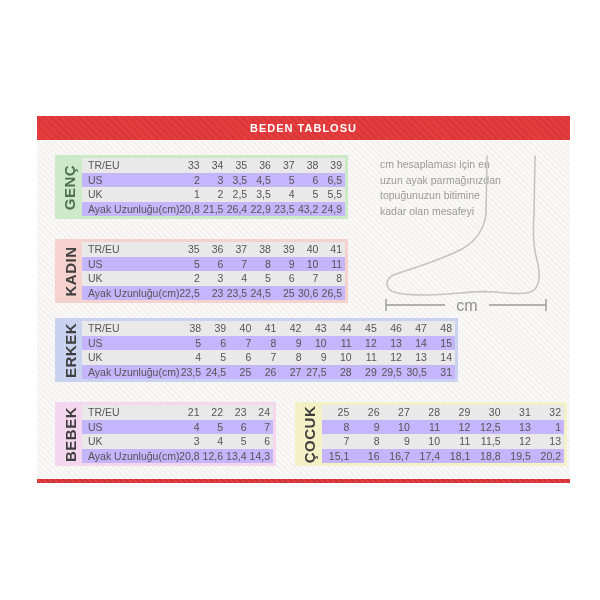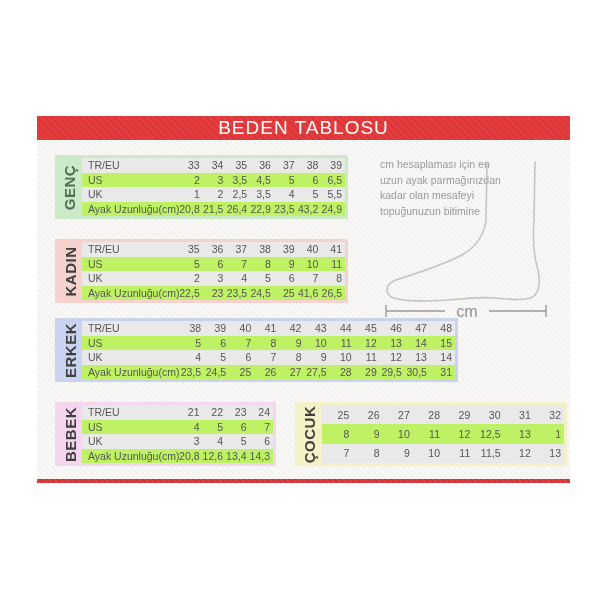--- a/index.html
+++ b/index.html
@@ -7,21 +7,21 @@
     position:relative; width:600px; height:600px; background:#ffffff;
     font-family:"Liberation Sans", sans-serif; overflow:hidden;
   }
   #header-bar {
     position:absolute; left:37px; top:116px; width:533px; height:24px;
     display:flex; align-items:center; justify-content:center;
     background-color:#e63c3e;
     background-image:repeating-linear-gradient(45deg, rgba(0,0,0,0.07) 0 2px, transparent 2px 5px);
   }
   #header-title {
-    color:#ffffff; font-size:19px; font-weight:normal; letter-spacing:1px;
+    color:#ffffff; font-size:11px; font-weight:bold; letter-spacing:1px;
   }
   #content-bg {
     position:absolute; left:37px; top:141px; width:533px; height:338px;
     background-color:#f3f2f0;
     background-image:repeating-linear-gradient(45deg, rgba(255,255,255,0.55) 0 2px, transparent 2px 4px);
   }
   #bottom-line {
     position:absolute; left:37px; top:479px; width:533px; height:4px;
     background-color:#e63c3e;
     background-image:repeating-linear-gradient(45deg, rgba(0,0,0,0.12) 0 2px, transparent 2px 4px);
@@ -39,33 +39,33 @@
     width:24px; display:flex; align-items:center; justify-content:center;
     flex:none;
   }
   .table-label span {
     transform:rotate(-90deg); white-space:nowrap;
     font-size:15px; font-weight:bold; letter-spacing:0.5px; color:#3f3f3f;
   }
   .table-grid { flex:1; display:flex; flex-direction:column; min-width:0; }
   .trow {
     flex:1; display:flex; align-items:center;
-    font-size:10.5px; color:#555555; background:#bef264;
+    font-size:10.5px; color:#555555; background:#c4b5fd;
   }
   .trow:nth-child(odd) { background:#e9e9e9; }
   .rlabel {
     width:97px; flex:none; padding-left:6px; box-sizing:border-box;
     white-space:nowrap; overflow:hidden;
   }
   .cell { flex:1; text-align:right; padding-right:3px; white-space:nowrap; }
   #measure-note {
     position:absolute; left:380px; top:157px; width:140px;
     font-size:10.5px; line-height:15.5px; color:#9a9a9a;
   }
-  #foot-figure { position:absolute; left:383px; top:160px; width:167px; height:162px; }
+  #foot-figure { position:absolute; left:383px; top:154px; width:167px; height:162px; }
   #foot-figure svg { display:block; }
 </style>
 </head>
 <body>
 
 <div class="page">
 
   <div id="header-bar" style="background-color: rgb(230, 60, 62);">
     <span id="header-title">BEDEN TABLOSU</span>
   </div>
@@ -155,21 +155,21 @@
           <div class="cell">7</div>
           <div class="cell">8</div>
         </div>
         <div class="trow">
           <div class="rlabel">Ayak Uzunluğu(cm)</div>
           <div class="cell">22,5</div>
           <div class="cell">23</div>
           <div class="cell">23,5</div>
           <div class="cell">24,5</div>
           <div class="cell">25</div>
-          <div class="cell">41,6</div>
+          <div class="cell">30,6</div>
           <div class="cell">26,5</div>
         </div>
       </div>
   </div>
 
   <div class="size-table" id="table-erkek" style="border-color: rgb(201, 210, 238);">
     <div class="table-label" style="background: rgb(201, 210, 238);">
         <span style="color: rgb(63, 63, 63);">ERKEK</span>
       </div>
     <div class="table-grid">
@@ -296,28 +296,38 @@
         <div class="trow">
           <div class="cell">7</div>
           <div class="cell">8</div>
           <div class="cell">9</div>
           <div class="cell">10</div>
           <div class="cell">11</div>
           <div class="cell">11,5</div>
           <div class="cell">12</div>
           <div class="cell">13</div>
         </div>
+        <div class="trow">
+          <div class="cell">15,1</div>
+          <div class="cell">16</div>
+          <div class="cell">16,7</div>
+          <div class="cell">17,4</div>
+          <div class="cell">18,1</div>
+          <div class="cell">18,8</div>
+          <div class="cell">19,5</div>
+          <div class="cell">20,2</div>
+        </div>
       </div>
   </div>
 
   <div id="measure-note">
     <div>cm hesaplaması için en</div>
     <div>uzun ayak parmağınızdan</div>
+    <div>topuğunuzun bitimine</div>
     <div>kadar olan mesafeyi</div>
-    <div>topuğunuzun bitimine</div>
   </div>
 
   <div id="foot-figure">
     <svg width="167" height="162" viewBox="0 0 167 162">
       <path d="M104,2 L103,60 C101,76 93,87 79,95 C58,106 31,114 13,120
                C4,123 2,130 6,135 C9,139 22,141 42,141
                C72,141 92,136 112,138 C132,140 147,141 152,135
                C158,128 157,116 153,102 C150,89 150,74 151,60 L152,2" fill="none" stroke="#c4c4c4" stroke-width="1.6" stroke-linejoin="round" stroke-linecap="round"></path>
       <g stroke="#9a9a9a" stroke-width="1.4">
         <line x1="3" y1="145" x2="3" y2="157"></line>

